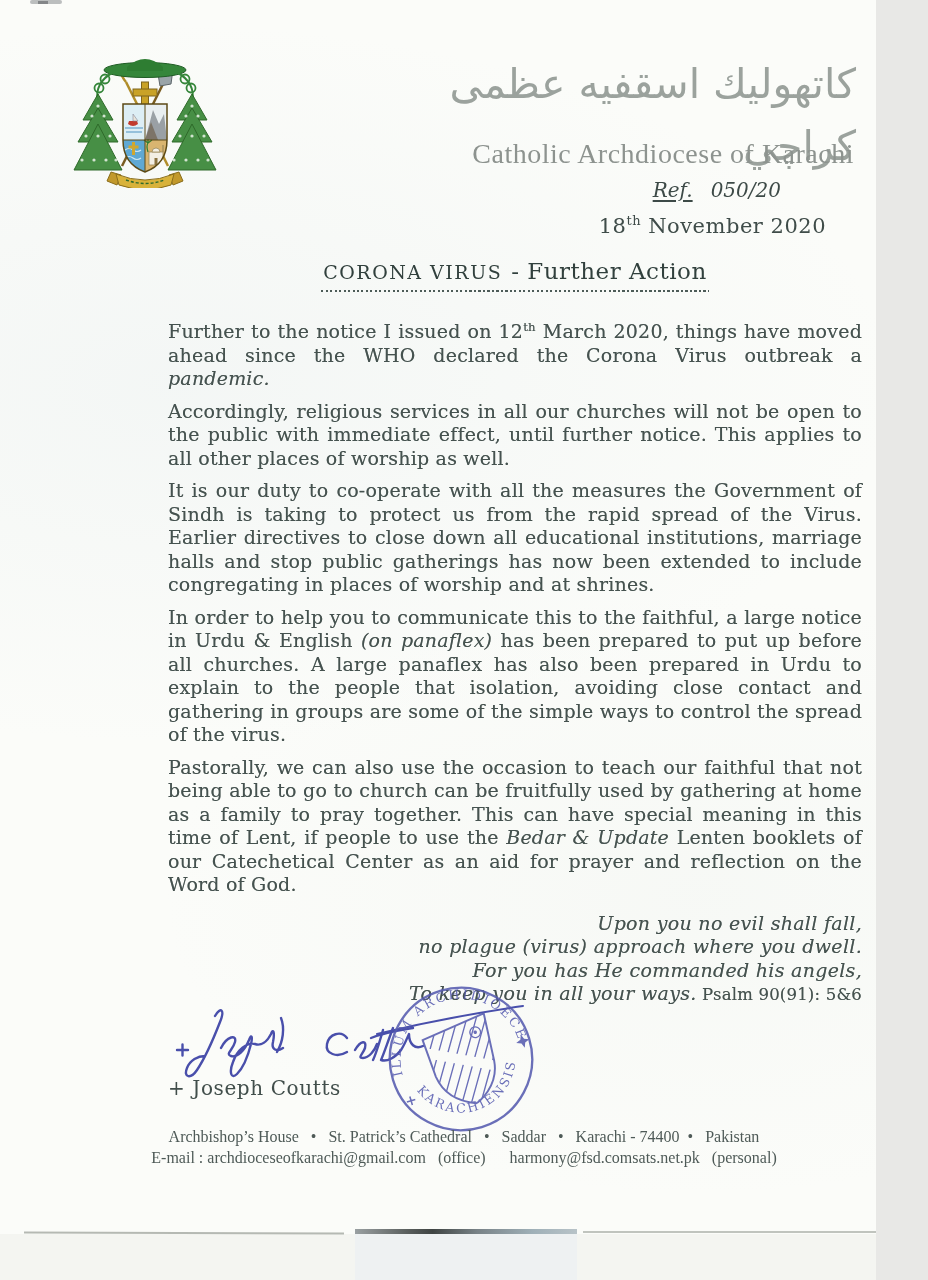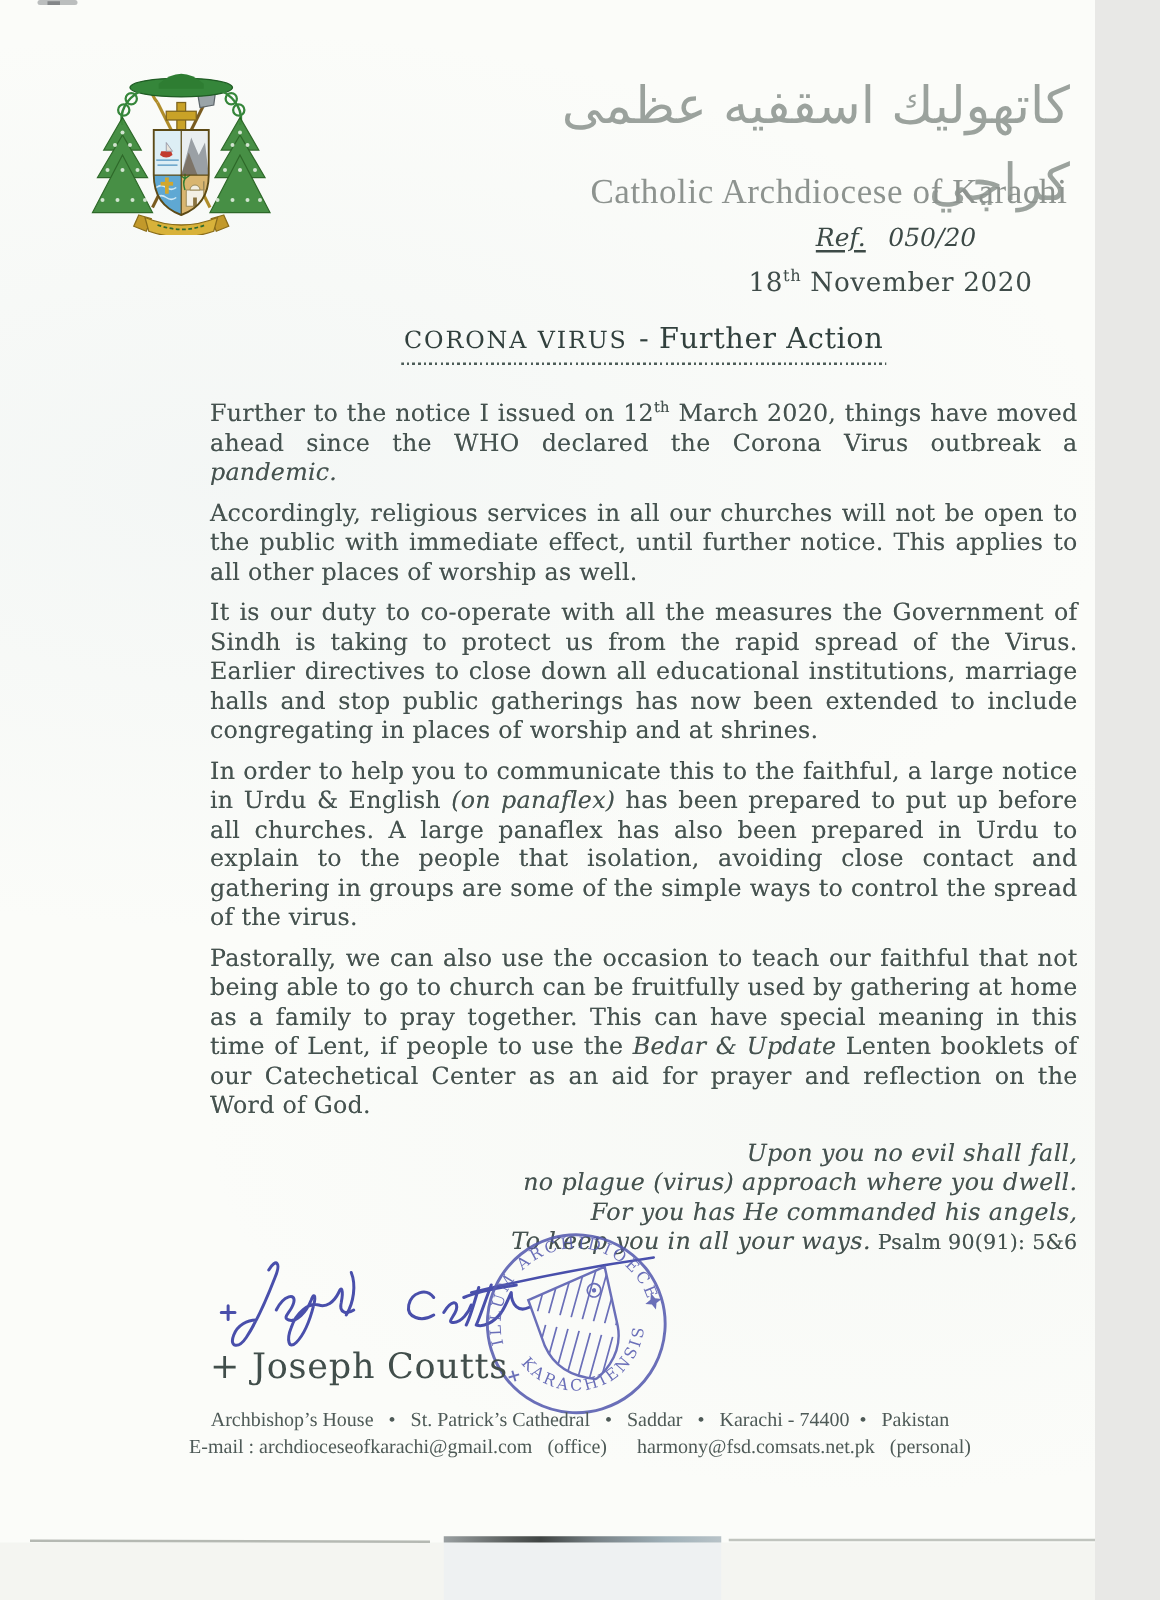--- a/index.html
+++ b/index.html
@@ -39,21 +39,21 @@
   .letter-body p{margin:0 0 9px 0;}
   .greeting{margin-bottom:13px !important;text-align:left;}
   .it{font-style:italic;}
   sup{font-size:.62em;vertical-align:super;line-height:0;}
   .quote{margin:15px 0 0 120px;text-align:right;line-height:23.5px;}
   .quote .it{letter-spacing:.3px;}
   .cite{font-style:normal;font-size:16.5px;letter-spacing:.2px;}
 
   
   .signature-svg{position:absolute;left:165px;top:998px;width:410px;height:95px;}
-  .typed-name{position:absolute;left:168px;top:1076px;font-size:28px;color:#414e4b;letter-spacing:.6px;}
+  .typed-name{position:absolute;left:168px;top:1076px;font-size:20px;color:#414e4b;letter-spacing:.6px;}
   .stamp-svg{position:absolute;left:385px;top:983px;width:152px;height:152px;opacity:.88;}
 
   
   .footer{position:absolute;top:1126px;left:0;width:928px;box-sizing:border-box;
     text-align:center;font-family:"Liberation Serif",serif;font-size:16px;line-height:21px;color:#4e5a57;}
   .footer-line{white-space:pre;}
 
   
   .edge-a{position:absolute;top:1232px;left:24px;width:320px;height:2px;background:#b5b9b3;transform:rotate(.15deg);}
   .edge-b{position:absolute;top:1229px;left:355px;width:222px;height:5px;

